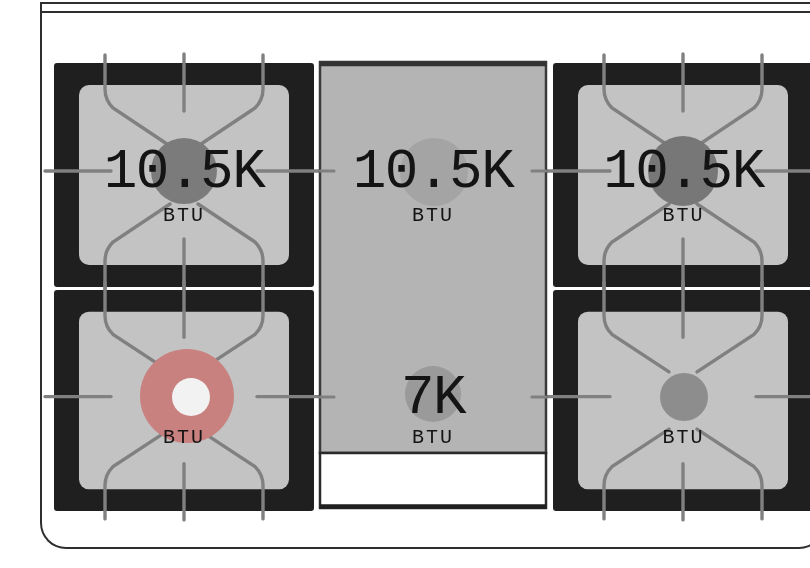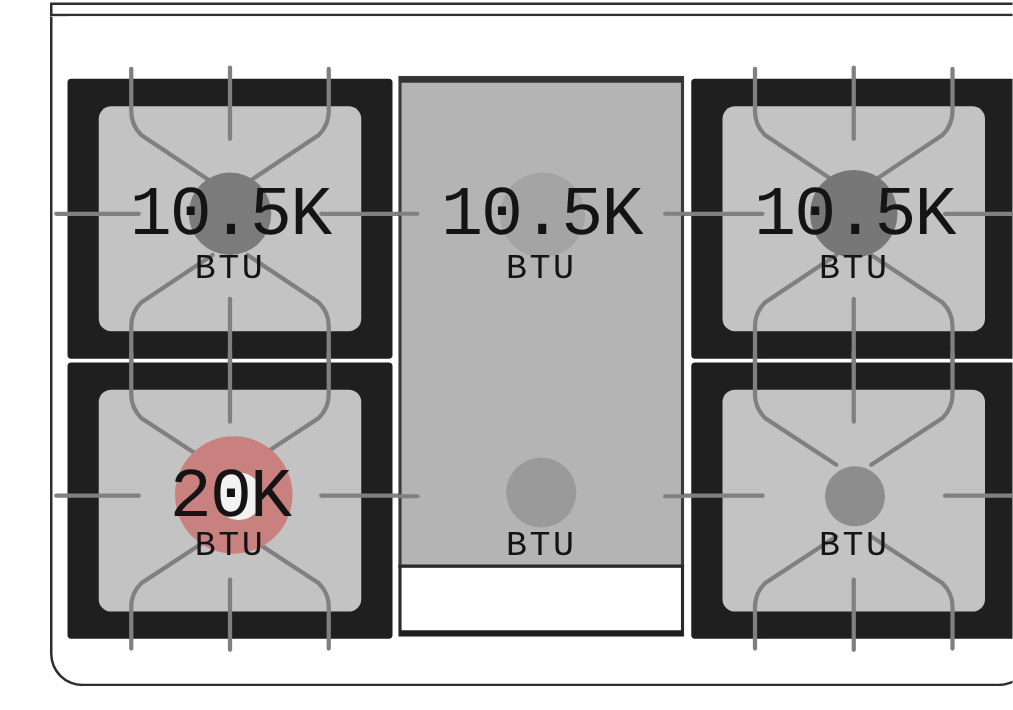--- a/index.html
+++ b/index.html
@@ -16,21 +16,21 @@
     position:absolute;left:7px;top:13px;width:781px;height:534px;
     border:2.5px solid #2e2e2e;border-top:none;background:#ffffff;
     border-radius:0 0 26px 26px;
   }
   svg.overlay{position:absolute;left:0;top:0;width:810px;height:568px;pointer-events:none;}
   .lbl{
     position:absolute;text-align:center;color:#141414;
     -webkit-user-select:none;user-select:none;white-space:nowrap;
   }
   .lbl.value{font-size:56px;line-height:56px;letter-spacing:-1.5px;}
-  .lbl.unit{font-size:28px;line-height:28px;letter-spacing:2px;}
+  .lbl.unit{font-size:20px;line-height:28px;letter-spacing:2px;}
 </style>
 </head>
 <body>
 
 <div class="stage">
 
   <div class="backguard"></div>
   <div class="cooktop-body"></div>
 
   <svg class="overlay" viewBox="0 0 810 568">
@@ -78,20 +78,20 @@
 
   <div class="lbl value" style="left:21px;top:144px;width:260px">10.5K</div>
   <div class="lbl unit" style="left:21px;top:202px;width:260px">BTU</div>
 
   <div class="lbl value" style="left:287px;top:144px;width:226px">10.5K</div>
   <div class="lbl unit" style="left:287px;top:202px;width:226px">BTU</div>
 
   <div class="lbl value" style="left:520px;top:144px;width:261px">10.5K</div>
   <div class="lbl unit" style="left:520px;top:202px;width:261px">BTU</div>
 
-  <div class="lbl value" style="left:21px;top:370px;width:260px">20K</div>
   <div class="lbl unit" style="left:21px;top:424px;width:260px">BTU</div>
 
+  <div class="lbl value" style="left:287px;top:370px;width:226px">7K</div>
   <div class="lbl unit" style="left:287px;top:424px;width:226px">BTU</div>
 
   <div class="lbl unit" style="left:520px;top:424px;width:261px">BTU</div>
 
 </div>
 
 </body></html>

